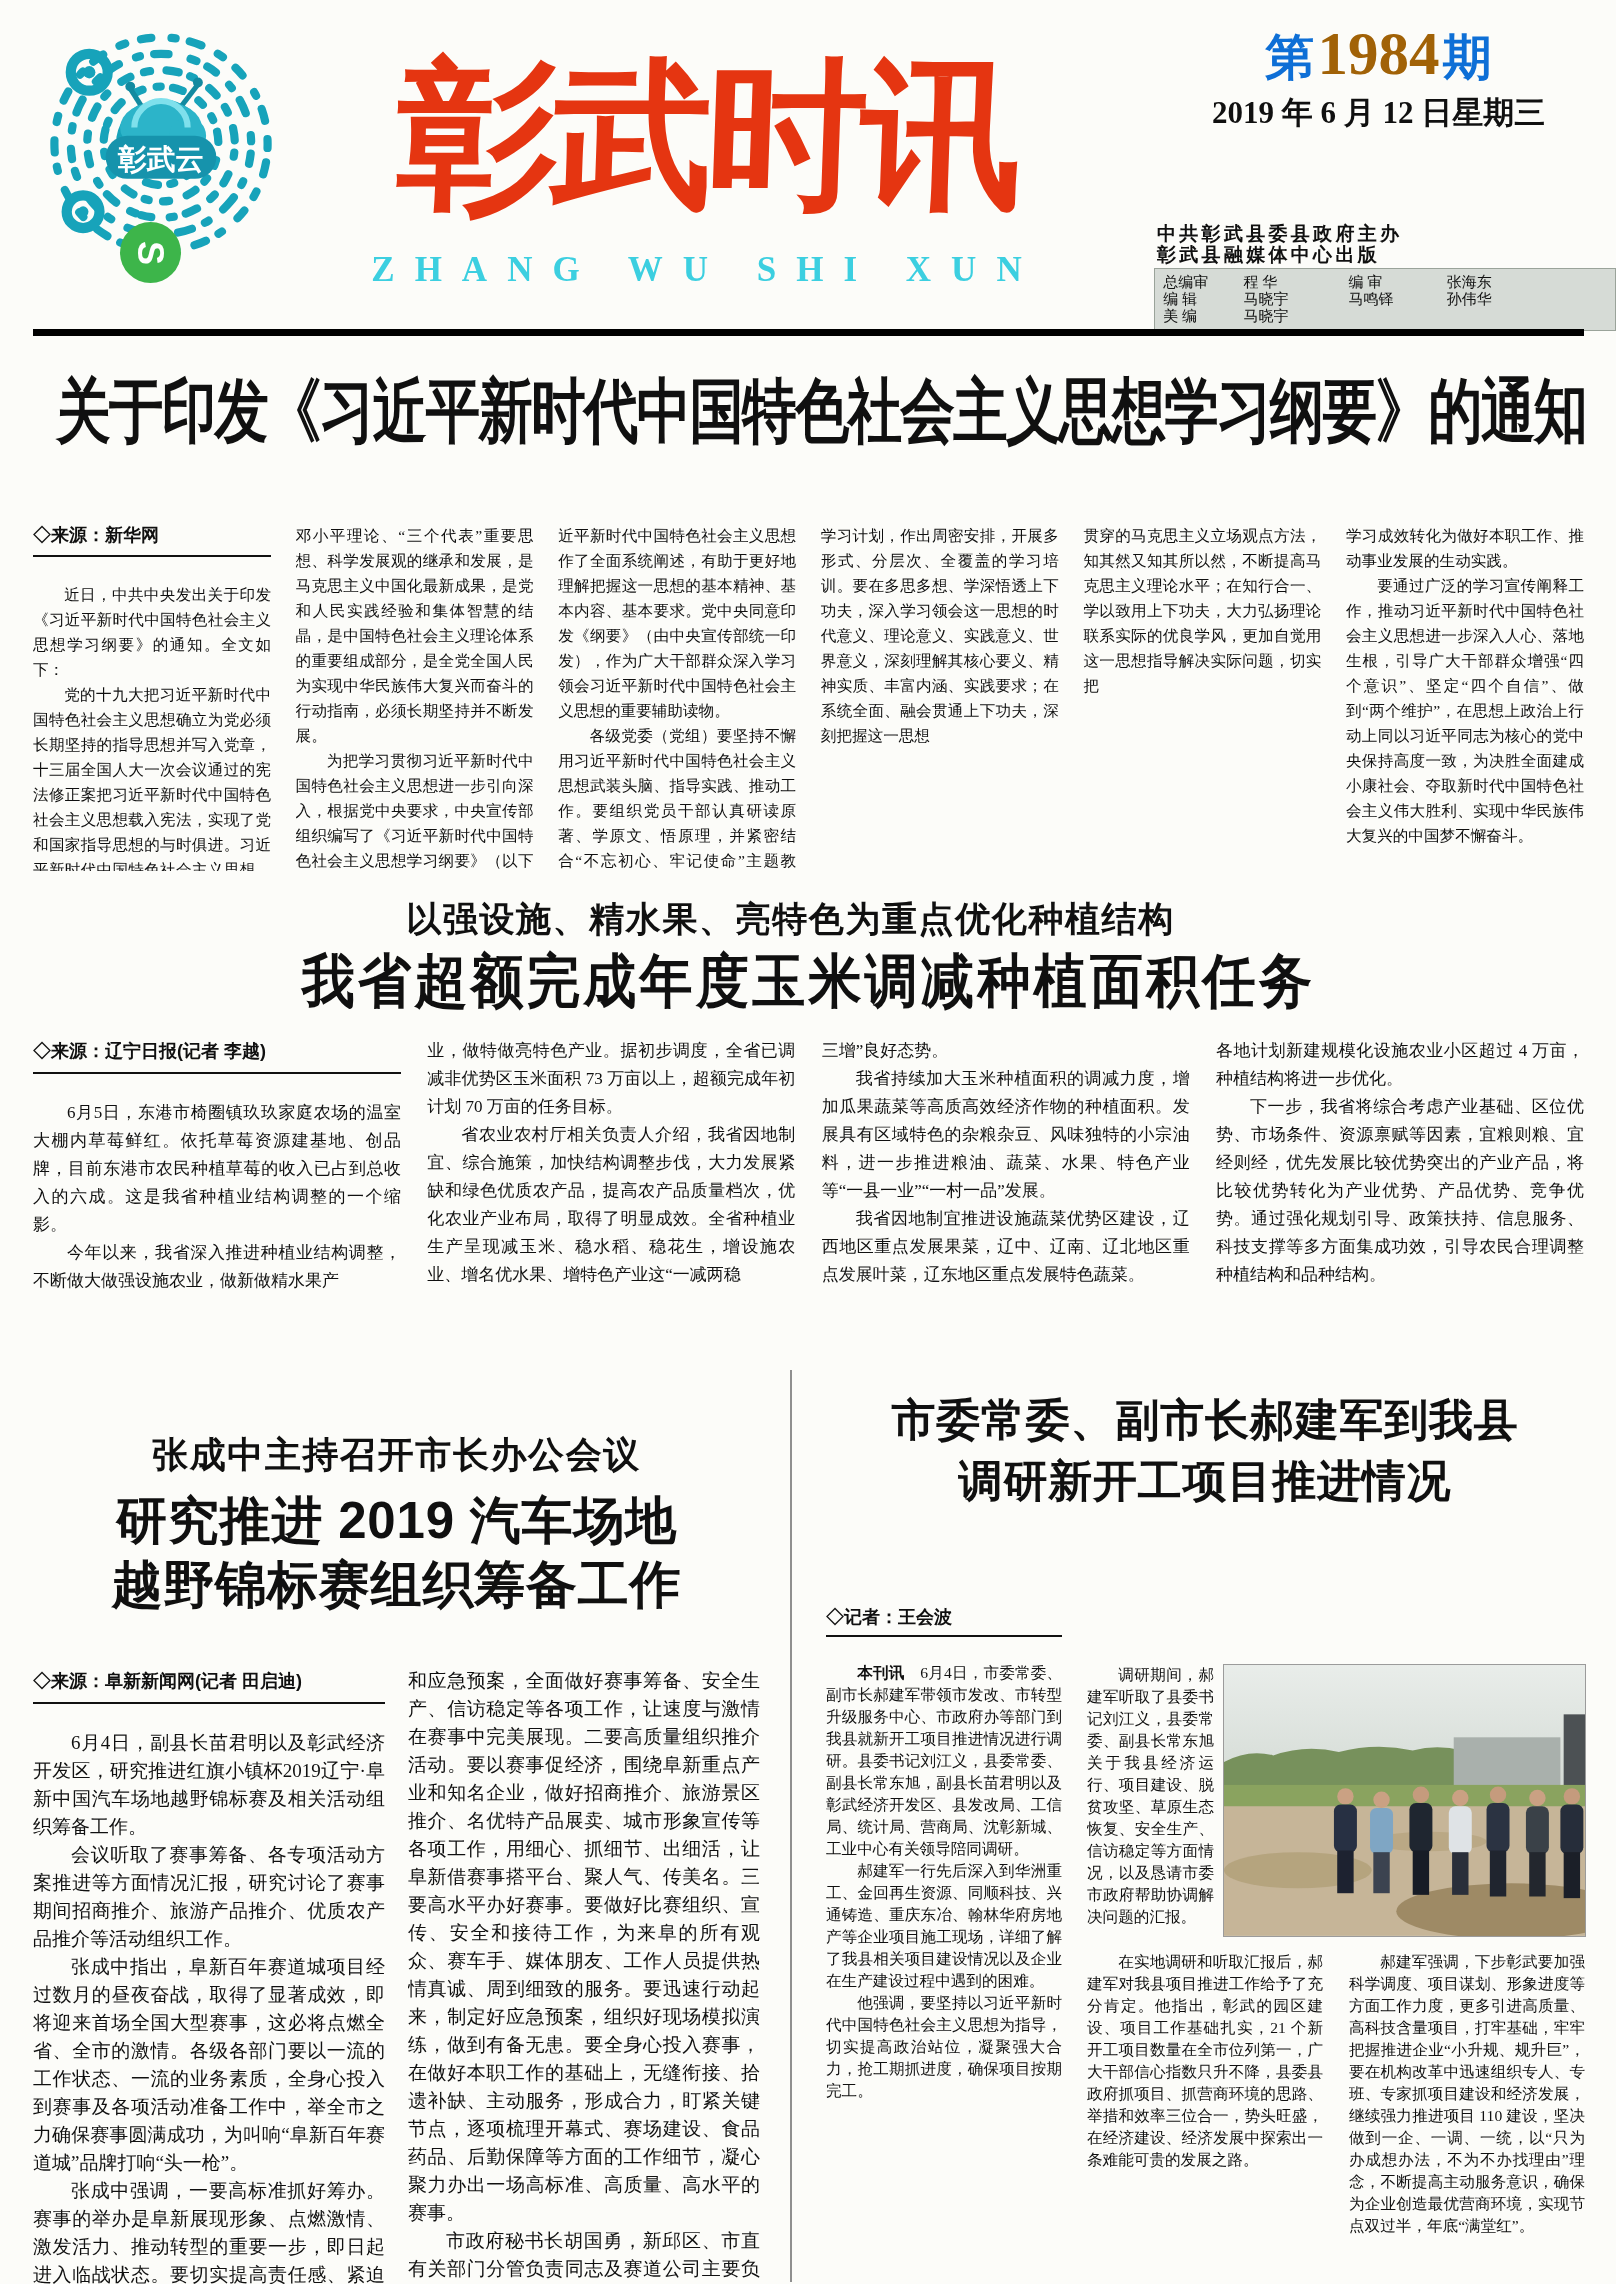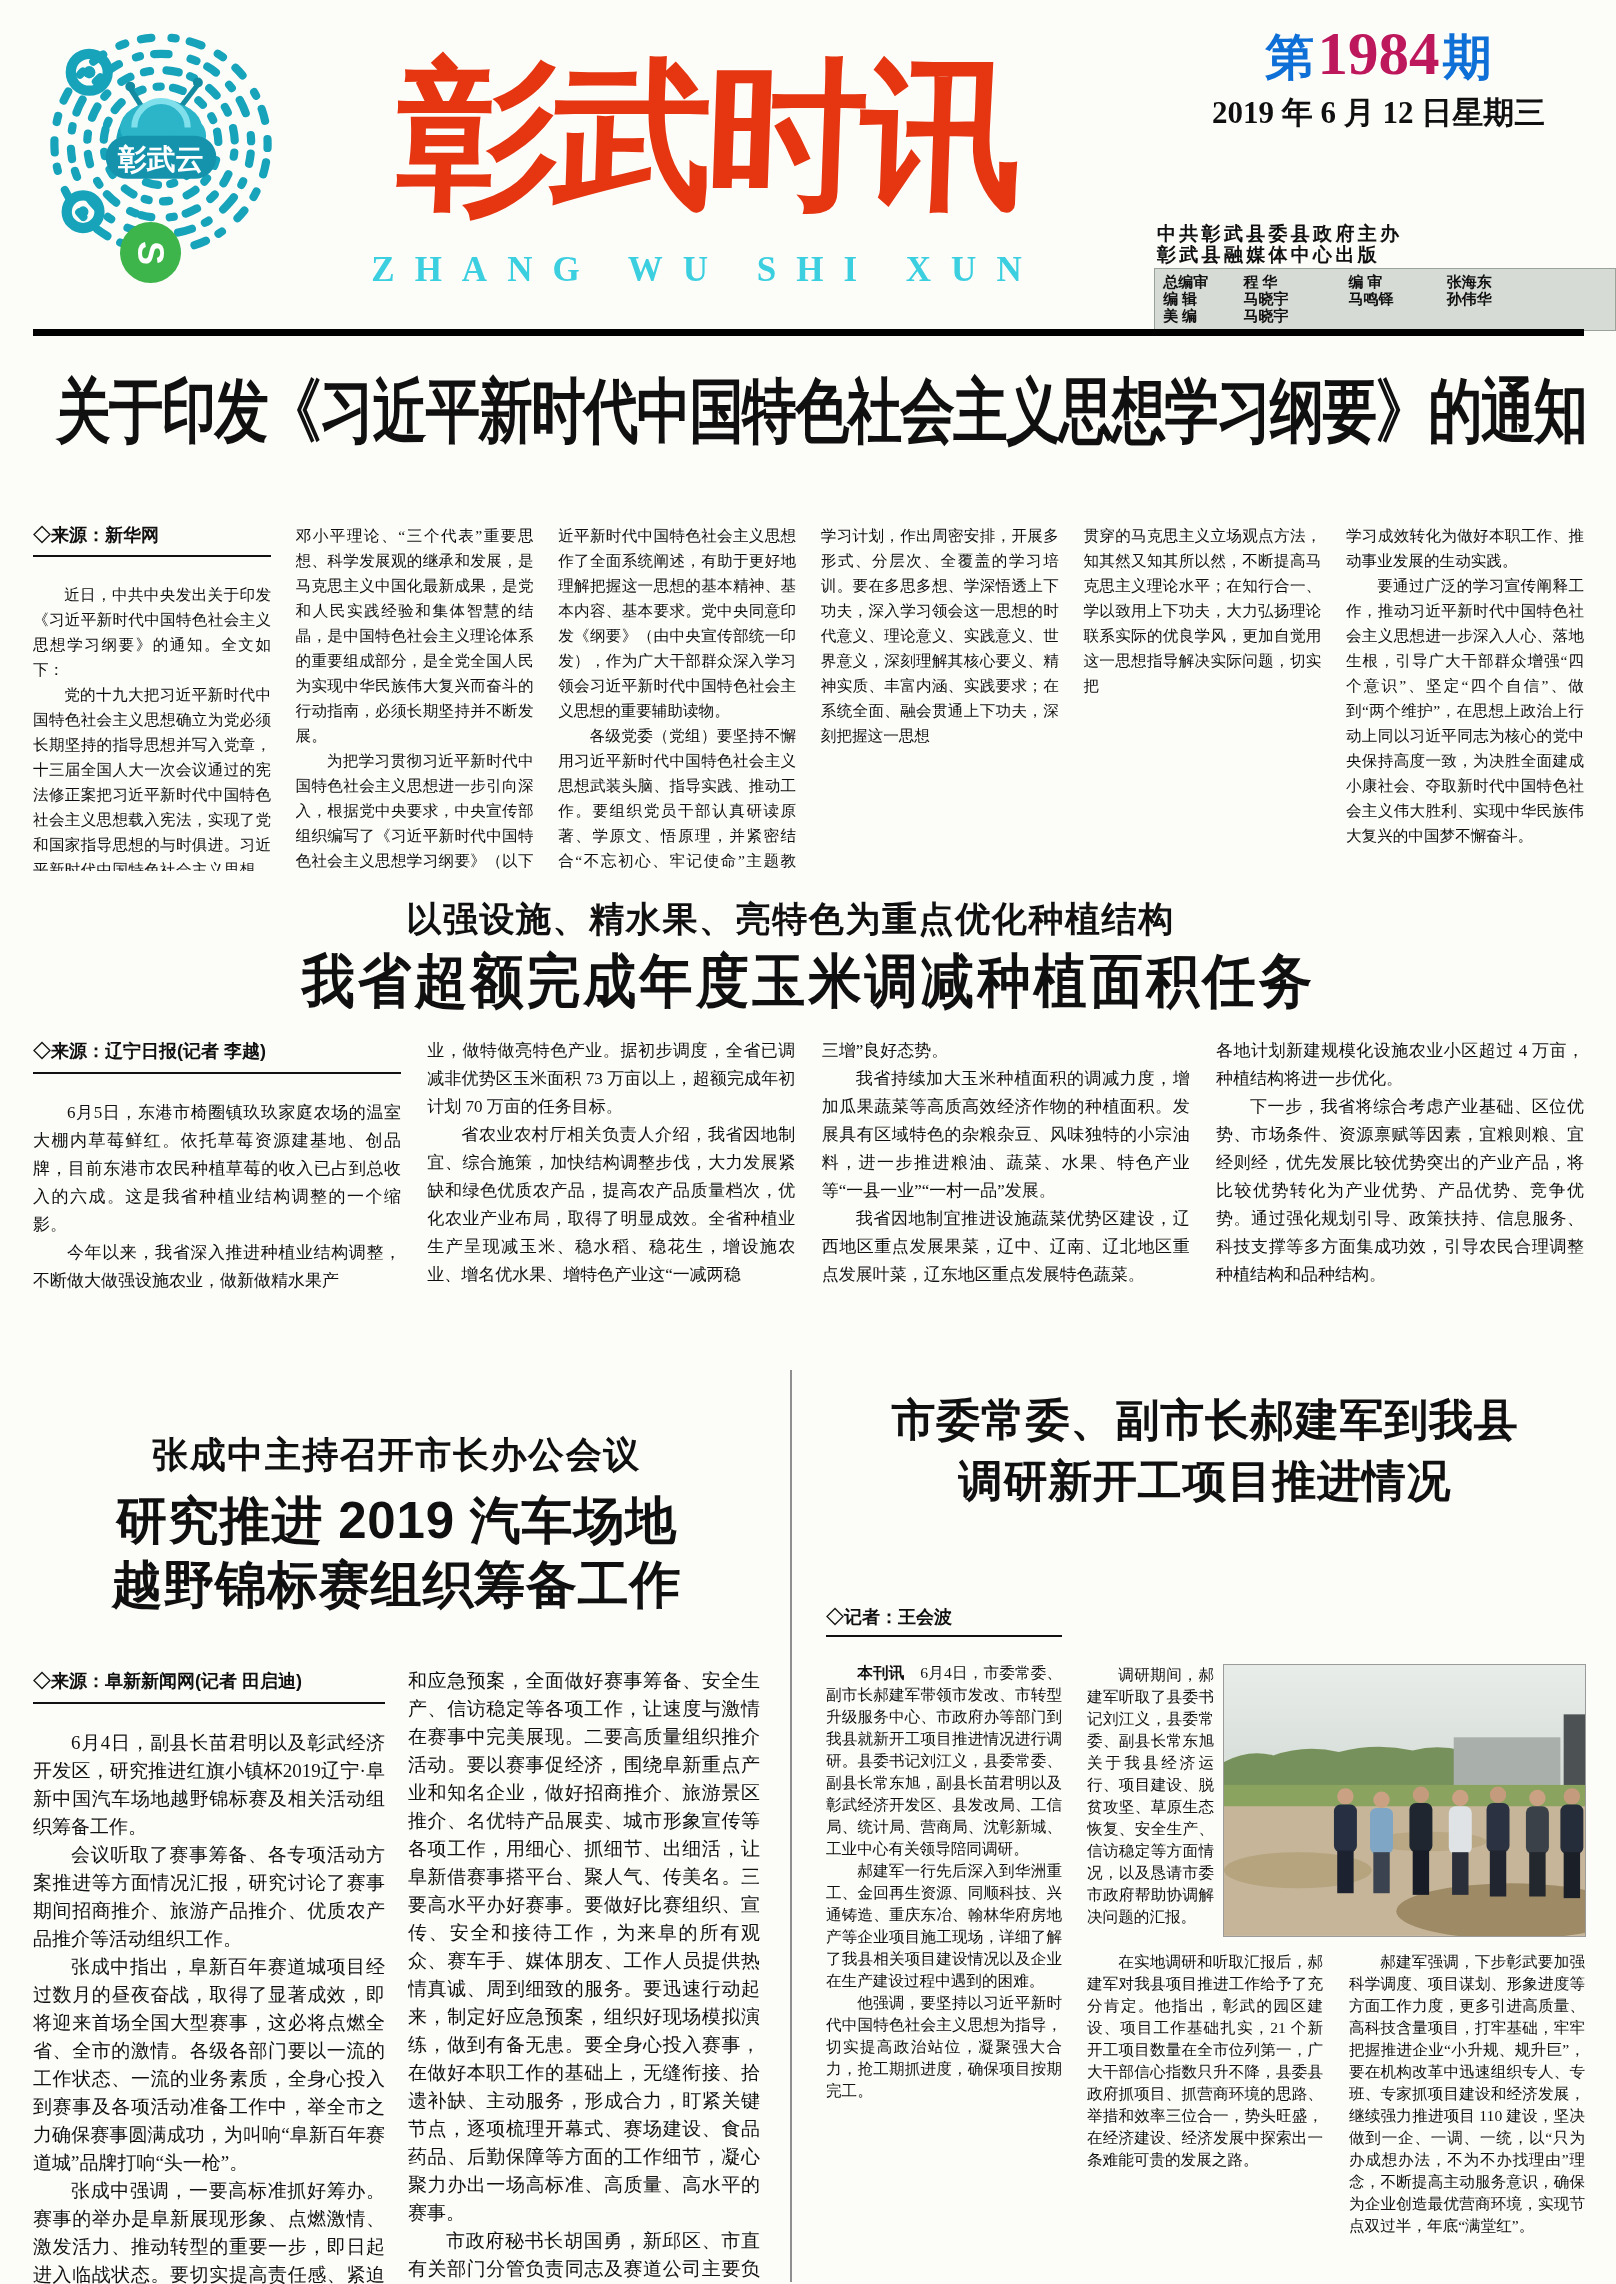--- a/index.html
+++ b/index.html
@@ -13,28 +13,28 @@
      background:#3db54a;display:flex;align-items:center;justify-content:center;}
   #green-badge span{color:#fff;font-size:36px;font-weight:bold;font-family:"Liberation Sans",sans-serif;
      transform:rotate(90deg);line-height:1;}
   #masthead-title{left:271px;top:25px;width:871px;height:219px;text-align:center;
      font-size:161px;line-height:219px;font-weight:900;color:#e53511;letter-spacing:-6.6px;
      font-family:"DejaVu Serif",serif;transform:skewX(-2deg);white-space:nowrap;}
   #masthead-pinyin{left:271px;top:250px;width:871px;text-align:center;font-size:35px;
      font-weight:bold;color:#3ccfe0;letter-spacing:20px;}
   #issue-line{left:1150px;top:18px;width:457px;text-align:center;font-weight:900;line-height:71px;white-space:nowrap;}
   #issue-line .zi{font-size:49px;color:#0e6fd6;}
-  #issue-line .num{font-size:61px;color:#be185d;}
+  #issue-line .num{font-size:61px;color:#a16207;}
   #date-line{left:1150px;top:92px;width:457px;text-align:center;font-size:31px;font-weight:bold;}
   #info-lines{left:1157px;top:135px;width:454px;font-size:16.4px;font-weight:bold;line-height:21.4px;}
   #org-lines{left:1157px;top:223px;width:454px;font-size:19px;font-weight:bold;line-height:21.4px;
      letter-spacing:3.3px;text-align:justify;}
   #staff-box{left:1154px;top:268px;width:444px;background:#d6dbd6;border:0.8px solid #9aa39a;
      padding:5px 8.2px;display:grid;grid-template-columns:72px 97px 90px 102px;
-     font-size:15px;font-weight:bold;line-height:17px;column-gap:8.2px;}
+     font-size:15px;font-weight:normal;line-height:17px;column-gap:8.2px;}
   #black-rule{left:33px;top:329px;width:1551px;height:6.6px;background:#000;}
 
   
   .source{font-weight:bold;font-size:18px;font-family:"Liberation Sans",sans-serif;
      border-bottom:2.5px solid #111;padding-bottom:6.6px;margin-bottom:25px;}
   .para{margin:0;text-indent:2em;}
   .noind{text-indent:0;}
   .col{text-align:justify;overflow:hidden;}
 
   

